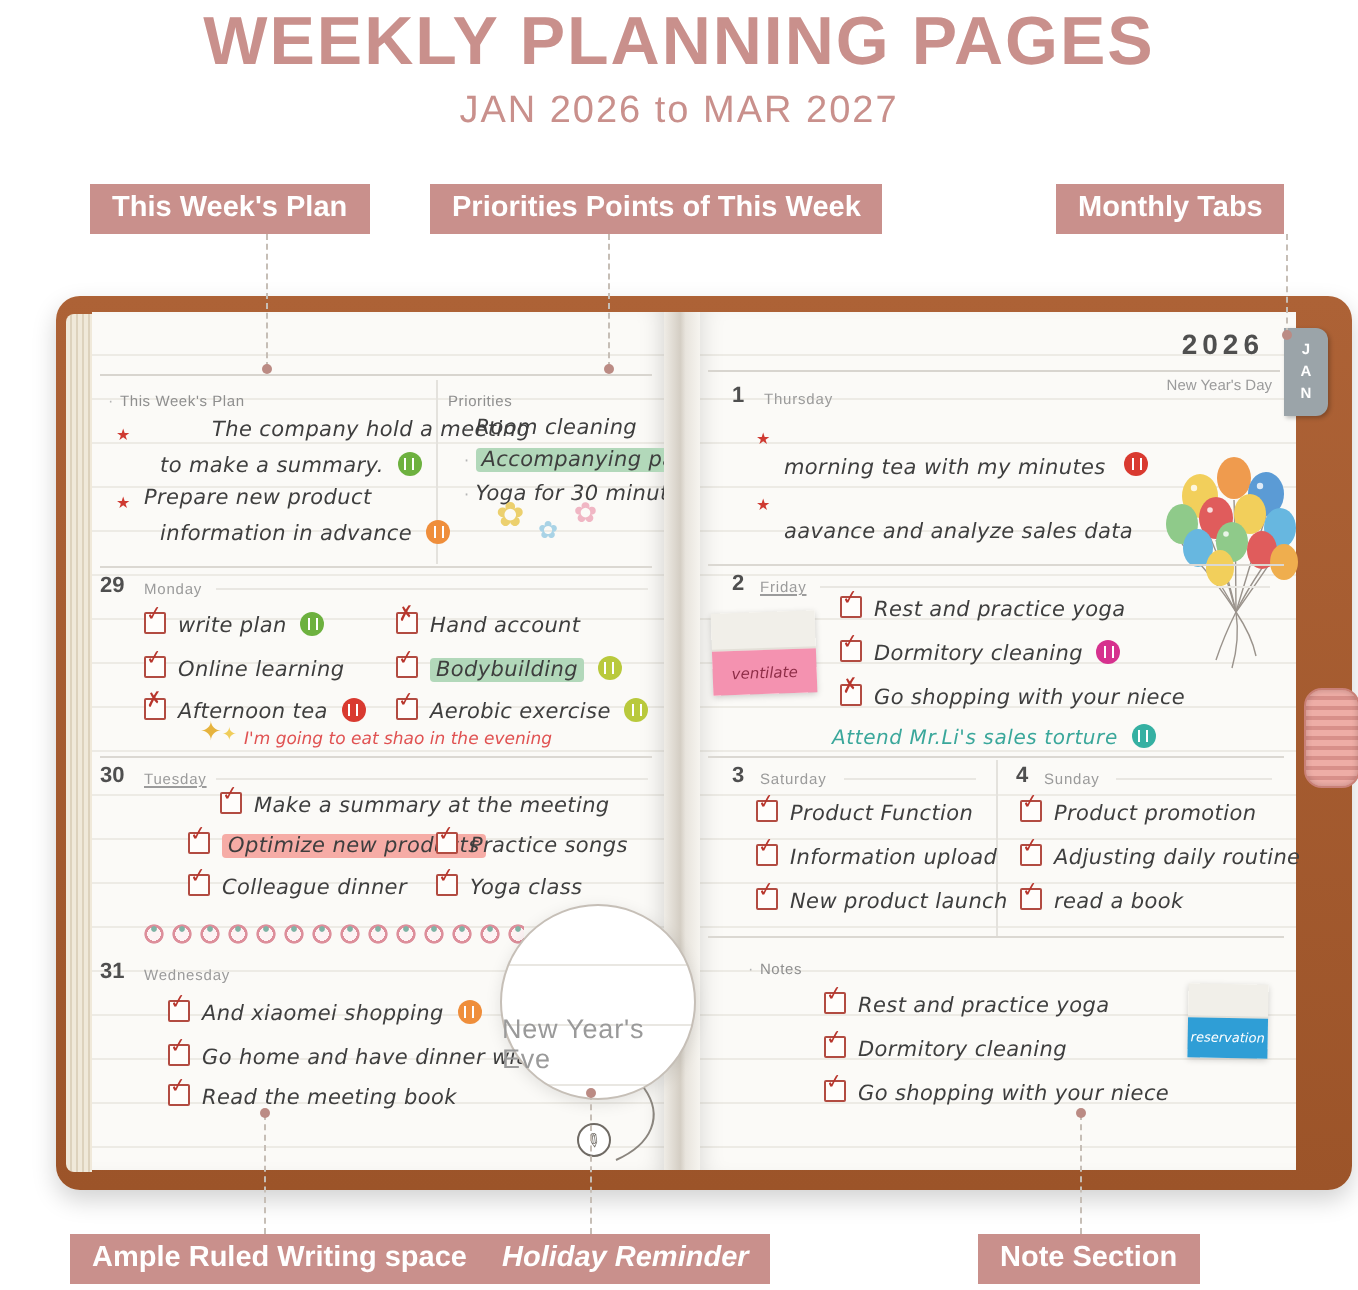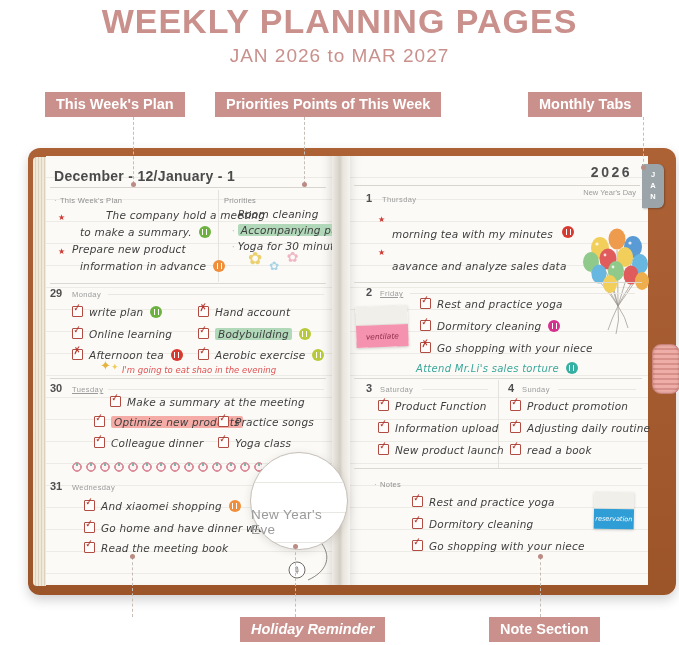--- a/index.html
+++ b/index.html
@@ -102,21 +102,20 @@
       <div class="ldot" style="bottom:-3px;"></div>
     </div>
   <div class="leader" style="left:643px;top:117px;height:50px;">
       <div class="ldot" style="bottom:-3px;"></div>
     </div>
 
   <div class="book">
     <div class="stack"></div>
 
     <div class="page pageL">
-      <div class="daterange" style="left:8px;top:12px;">December - 12/January - 1</div>
       <div class="hline" style="left:4px;right:6px;top:31px;"></div>
       <div class="vline" style="left:172px;top:34px;height:92px;"></div>
 
       <div class="seclabel" style="left:8px;top:40px;"><span class="dotb">·</span><span>This Week's Plan</span></div>
       <span class="star" style="left:12px;top:57px;">★</span>
       <div class="row" style="left:40px;top:53px;margin-left:20px;">The company hold a meeting</div>
       <div class="row" style="left:34px;top:70px;"><span>to make a summary.</span><span class="badge bg-green"></span></div>
       <span class="star" style="left:12px;top:91px;">★</span>
       <div class="row" style="left:26px;top:87px;">Prepare new product</div>
       <div class="row" style="left:34px;top:104px;"><span>information in advance</span><span class="badge bg-orange"></span></div>
@@ -276,16 +275,17 @@
 
   <div class="leader" style="left:132px;top:557px;height:60px;">
       <div class="ldot" style="top:-3px;"></div>
     </div>
   <div class="leader" style="left:295px;top:547px;height:70px;">
       <div class="ldot" style="top:-3px;"></div>
     </div>
   <div class="leader" style="left:540px;top:557px;height:60px;">
       <div class="ldot" style="top:-3px;"></div>
     </div>
+  <div class="callout" style="left:35px;top:617px;">Ample Ruled Writing space</div>
   <div class="callout" style="left:240px;top:617px;font-style:italic;">Holiday Reminder</div>
   <div class="callout" style="left:489px;top:617px;">Note Section</div>
 
 </div>
 
 </body></html>

